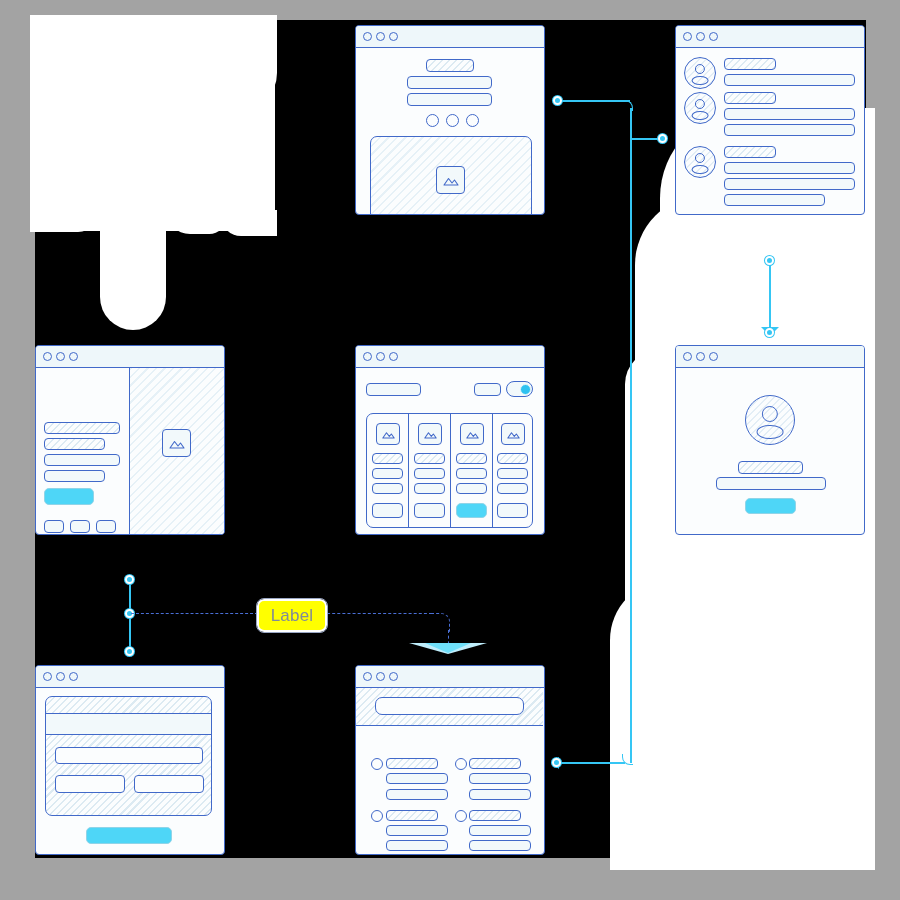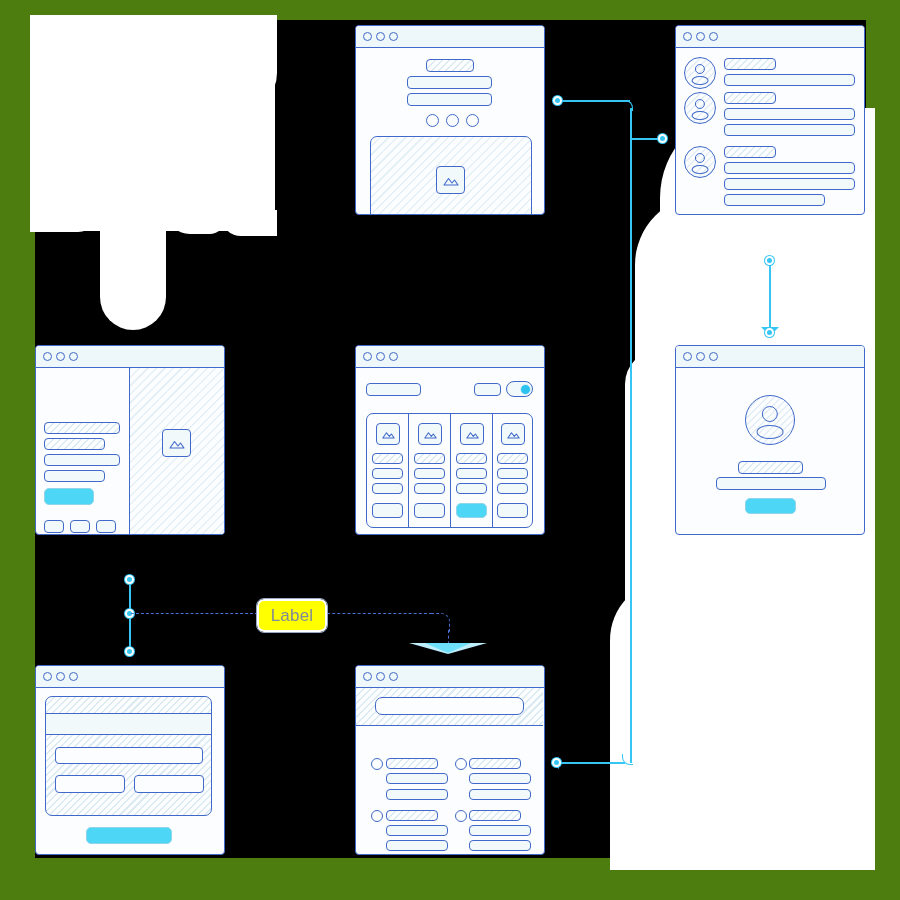--- a/index.html
+++ b/index.html
@@ -1,17 +1,17 @@
 <!DOCTYPE html>
 <html><head>
 <meta charset="utf-8">
 <style>
   html,body{margin:0;padding:0;background:#ffffff;}
   body{width:900px;height:900px;font-family:"Liberation Sans",sans-serif;overflow:hidden;}
-  #stage{position:relative;width:900px;height:900px;background:#4d7c0f;}
+  #stage{position:relative;width:900px;height:900px;background:#a3a3a3;}
 
   
   #canvas-black{position:absolute;left:35px;top:20px;width:831px;height:838px;background:#000000;}
   .eraser{position:absolute;background:#ffffff;}
 
   
   .card{position:absolute;width:190px;height:190px;background:#fbfdfe;
         border:1.4px solid #4169c9;border-radius:4px;box-sizing:border-box;overflow:hidden;}
   .card-bar{height:22px;background:#eef7fa;border-bottom:1.4px solid #4169c9;
             display:flex;align-items:center;padding-left:7px;gap:4px;box-sizing:border-box;}

